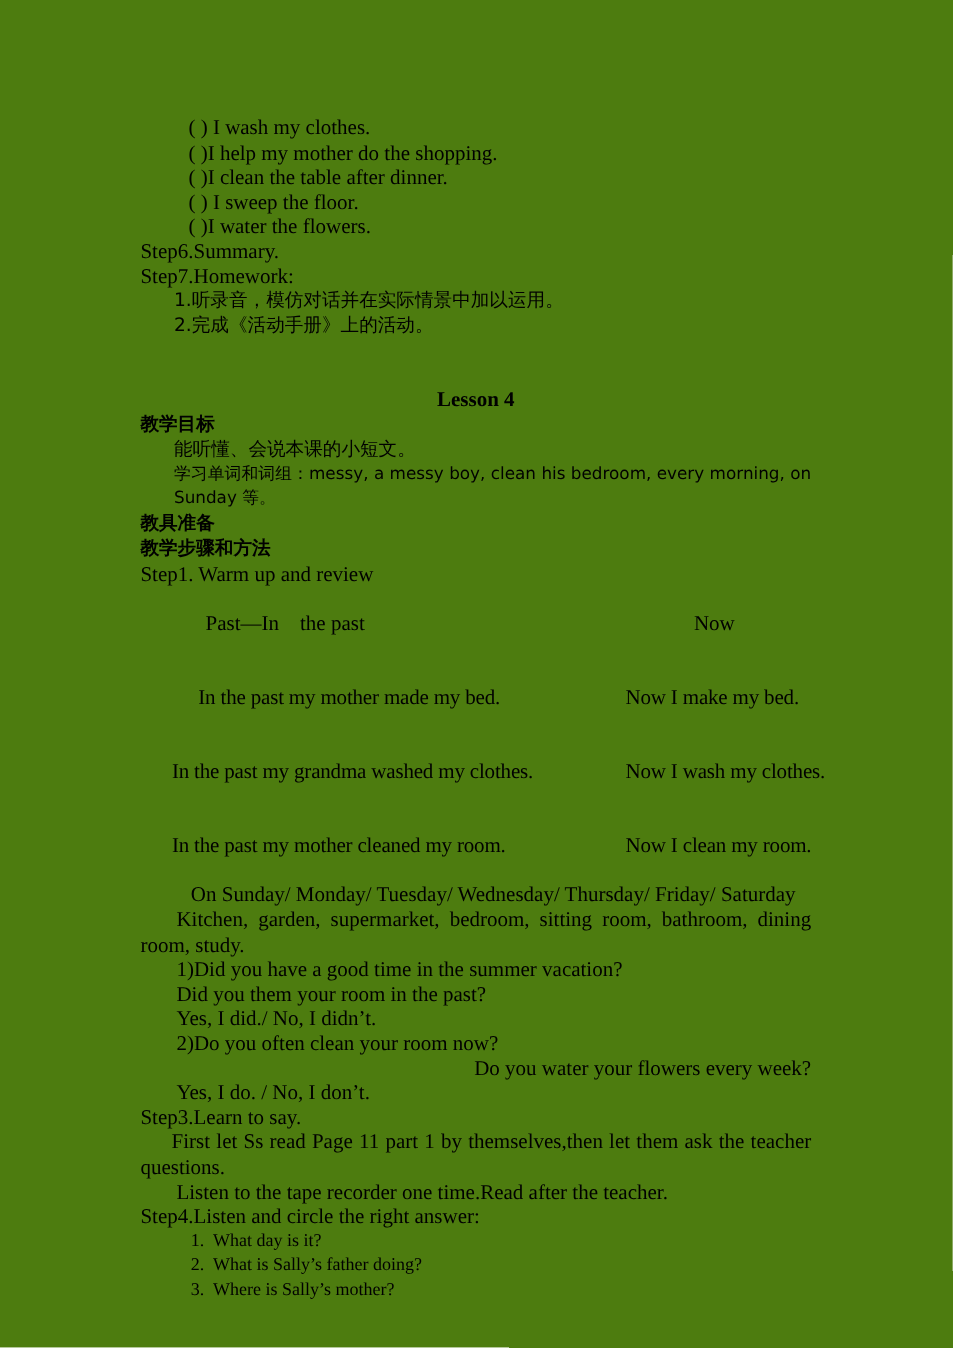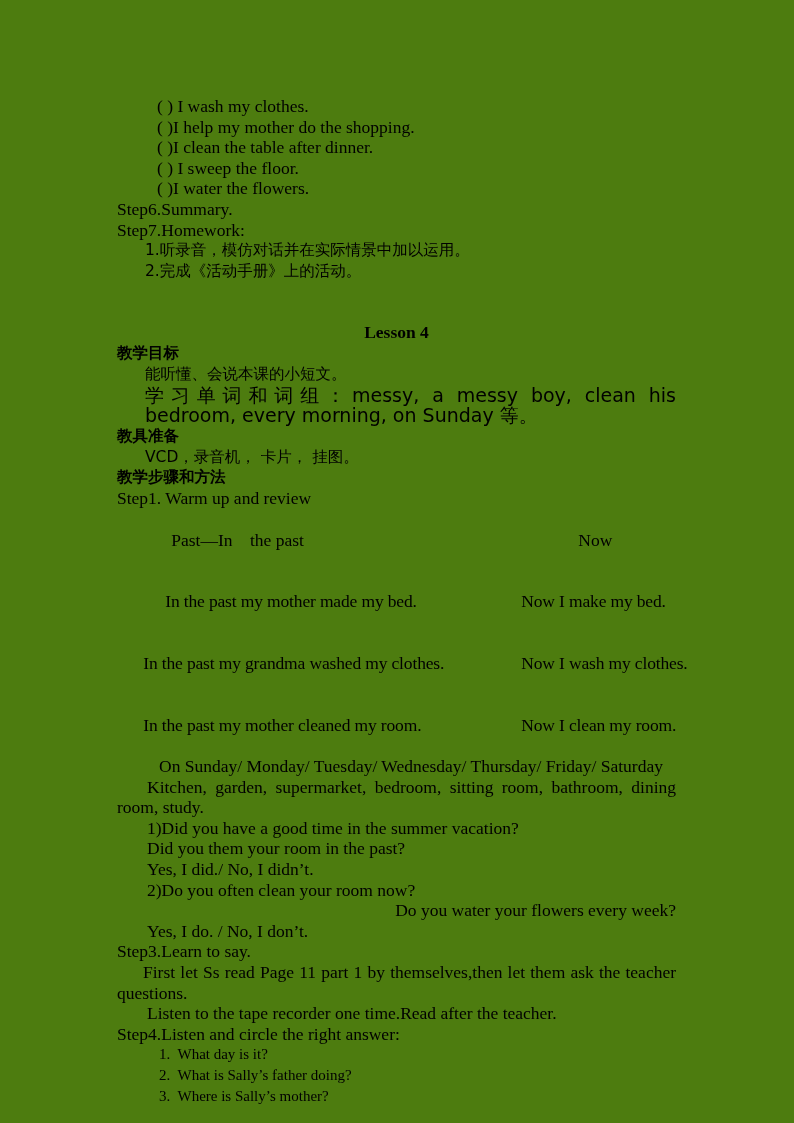--- a/index.html
+++ b/index.html
@@ -56,21 +56,21 @@
   }
   .spacer-lg { height: 41px; }
   .justify {
     text-align: justify;
     text-align-last: left;
     font-size: 17.5px;
     line-height: 20.6px;
   }
   .justify-force {
     text-align: justify;
-    font-size: 19px;
+    font-size: 14px;
     line-height: 20.6px;
   }
   .row2 {
     display: block;
     font-size: 17.5px;
     line-height: 20.6px;
     white-space: pre;
   }
   .colL { display: inline-block; }
   .colR { display: inline-block; }
@@ -111,21 +111,20 @@
 
     <div class="spacer-lg"></div>
 
     <div class="title">Lesson 4</div>
 
     <div class="cn-bold">教学目标</div>
     <div class="ln ind-cn cn">能听懂、会说本课的小短文。</div>
     <div class="ln cn justify-force" style="padding-left:28px; text-indent:0;">学习单词和词组：messy, a messy boy, clean his bedroom, every morning, on Sunday 等。</div>
 
     <div class="cn-bold">教具准备</div>
-    <div class="ln ind-cn cn">VCD，录音机， 卡片， 挂图。</div>
 
     <div class="cn-bold">教学步骤和方法</div>
 
     <div class="ln ind1">Step1. Warm up and review</div>
 
     <div class="hdr-row">
       <span class="colL" style="width:435px; padding-left:28px; box-sizing:border-box;">Past—In    the past</span><span class="colR">Now</span>
     </div>
 
     <div class="row2">

